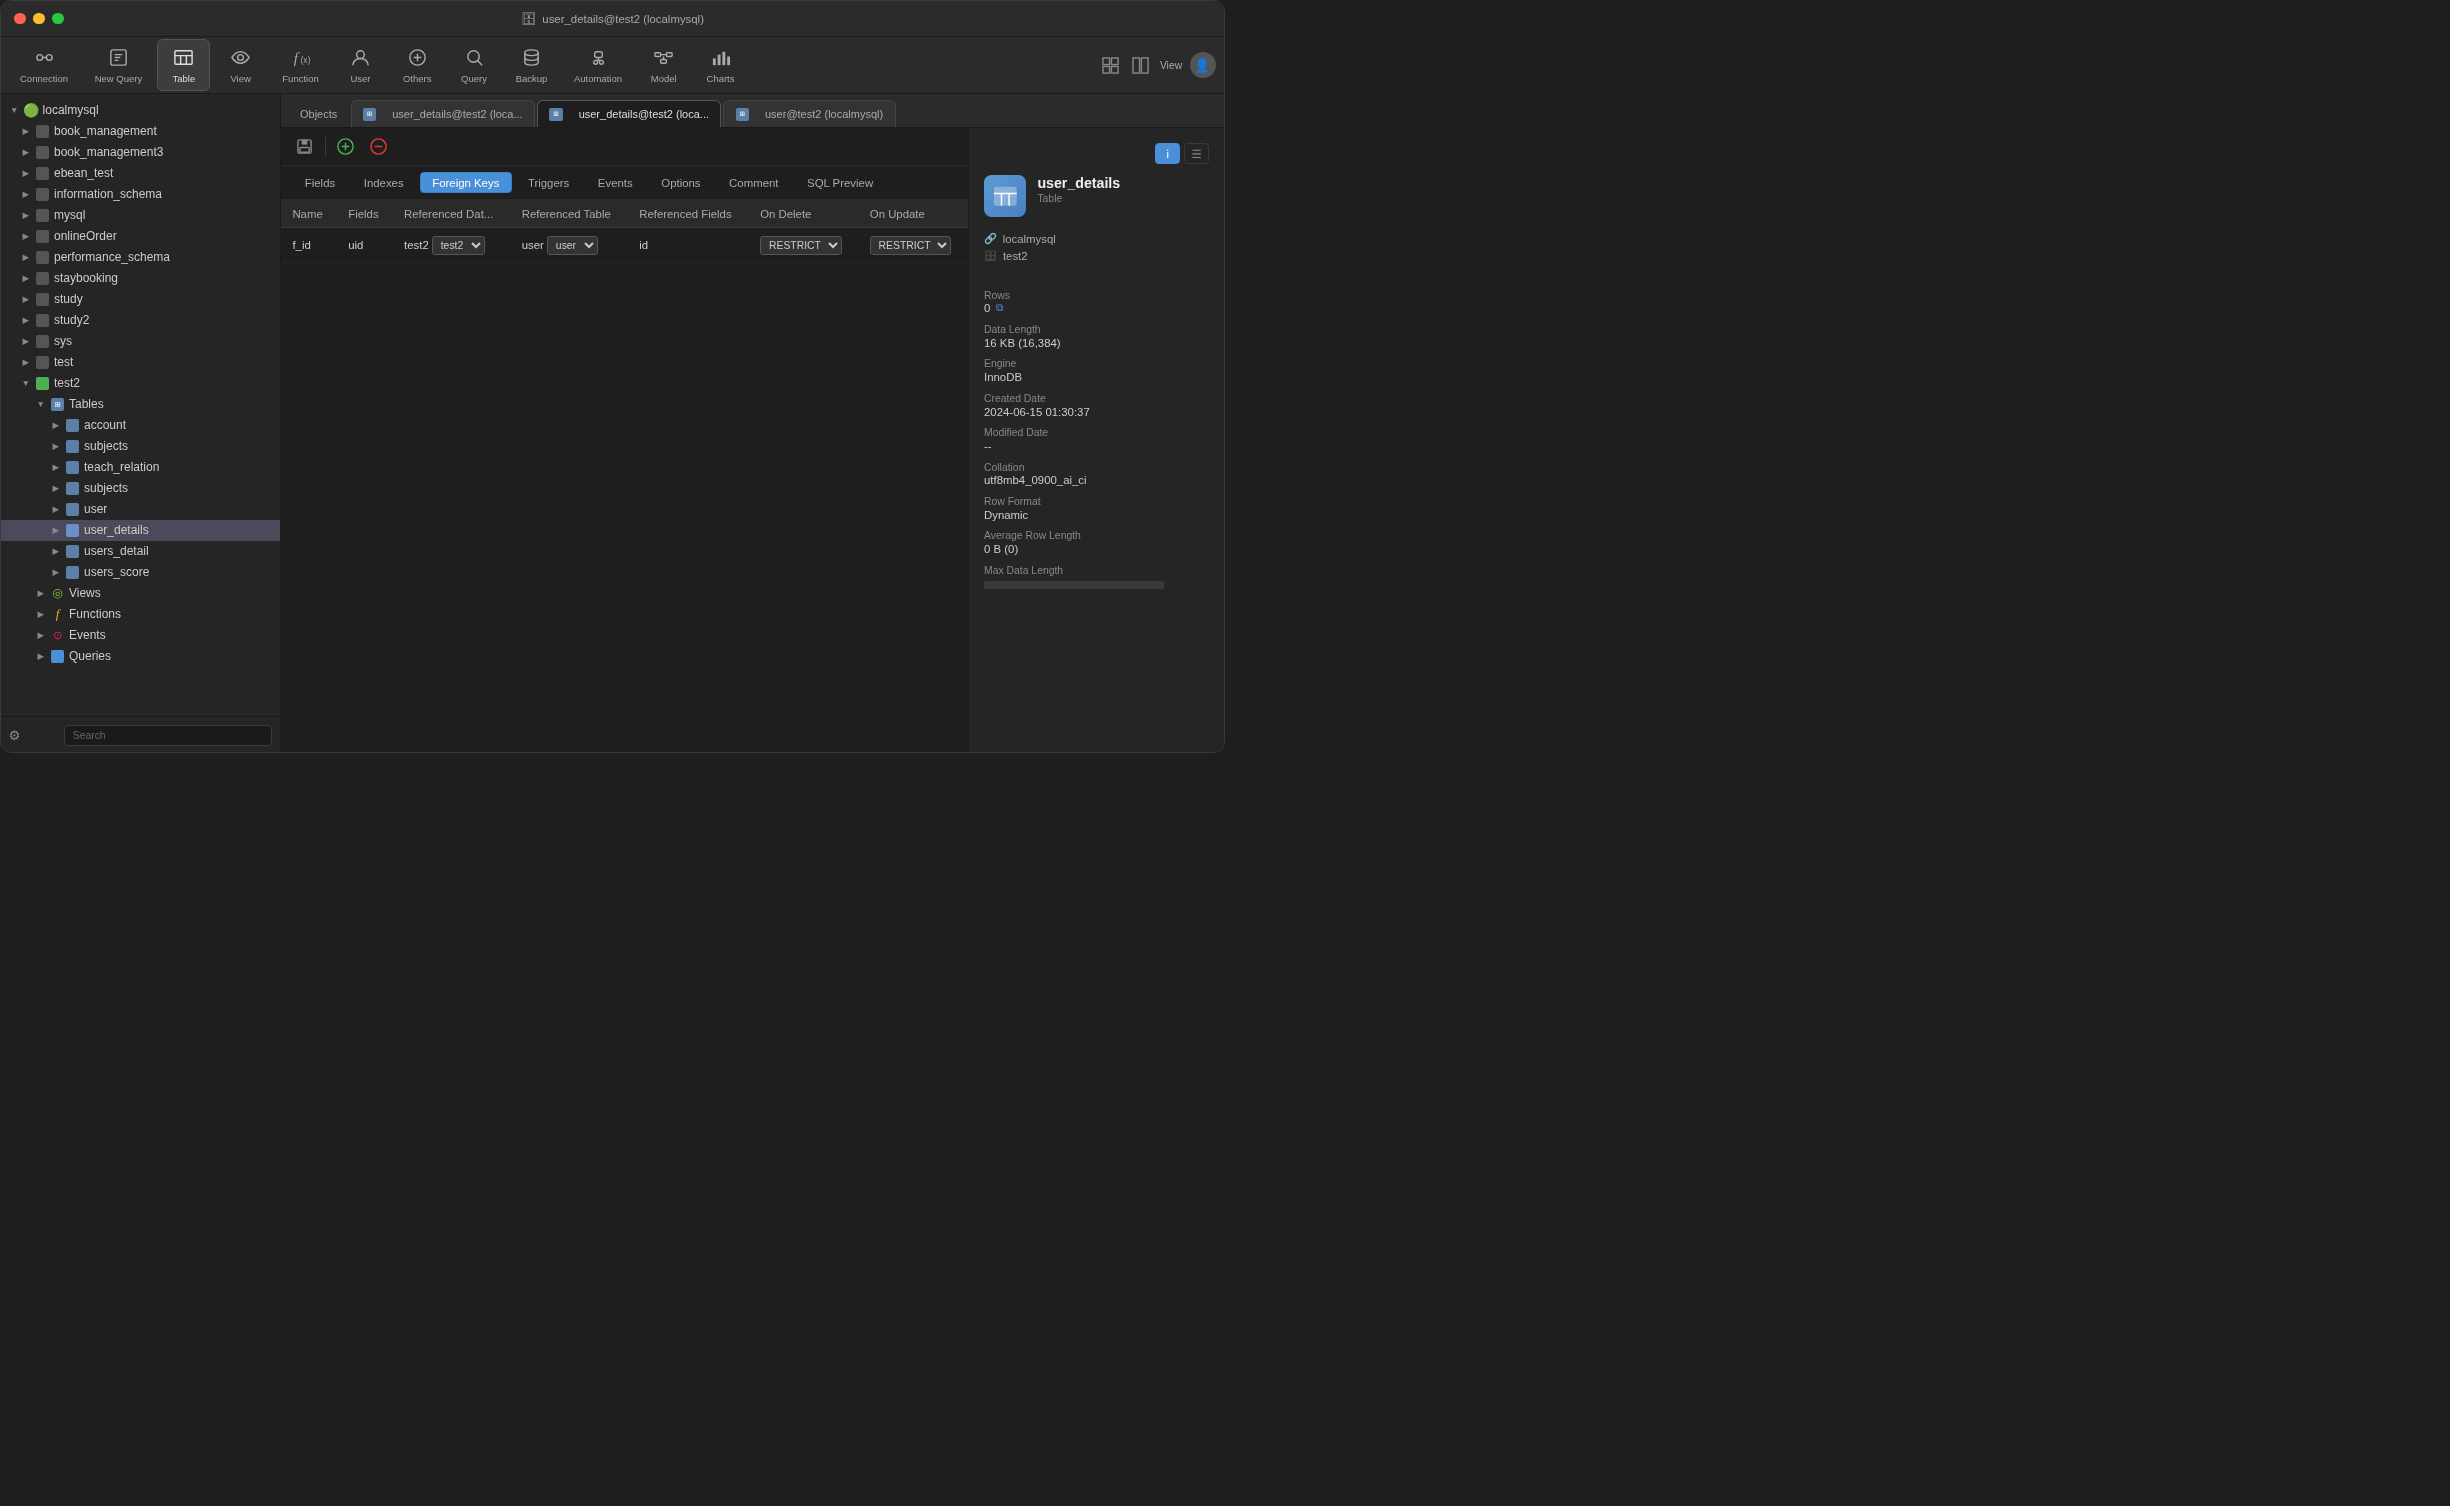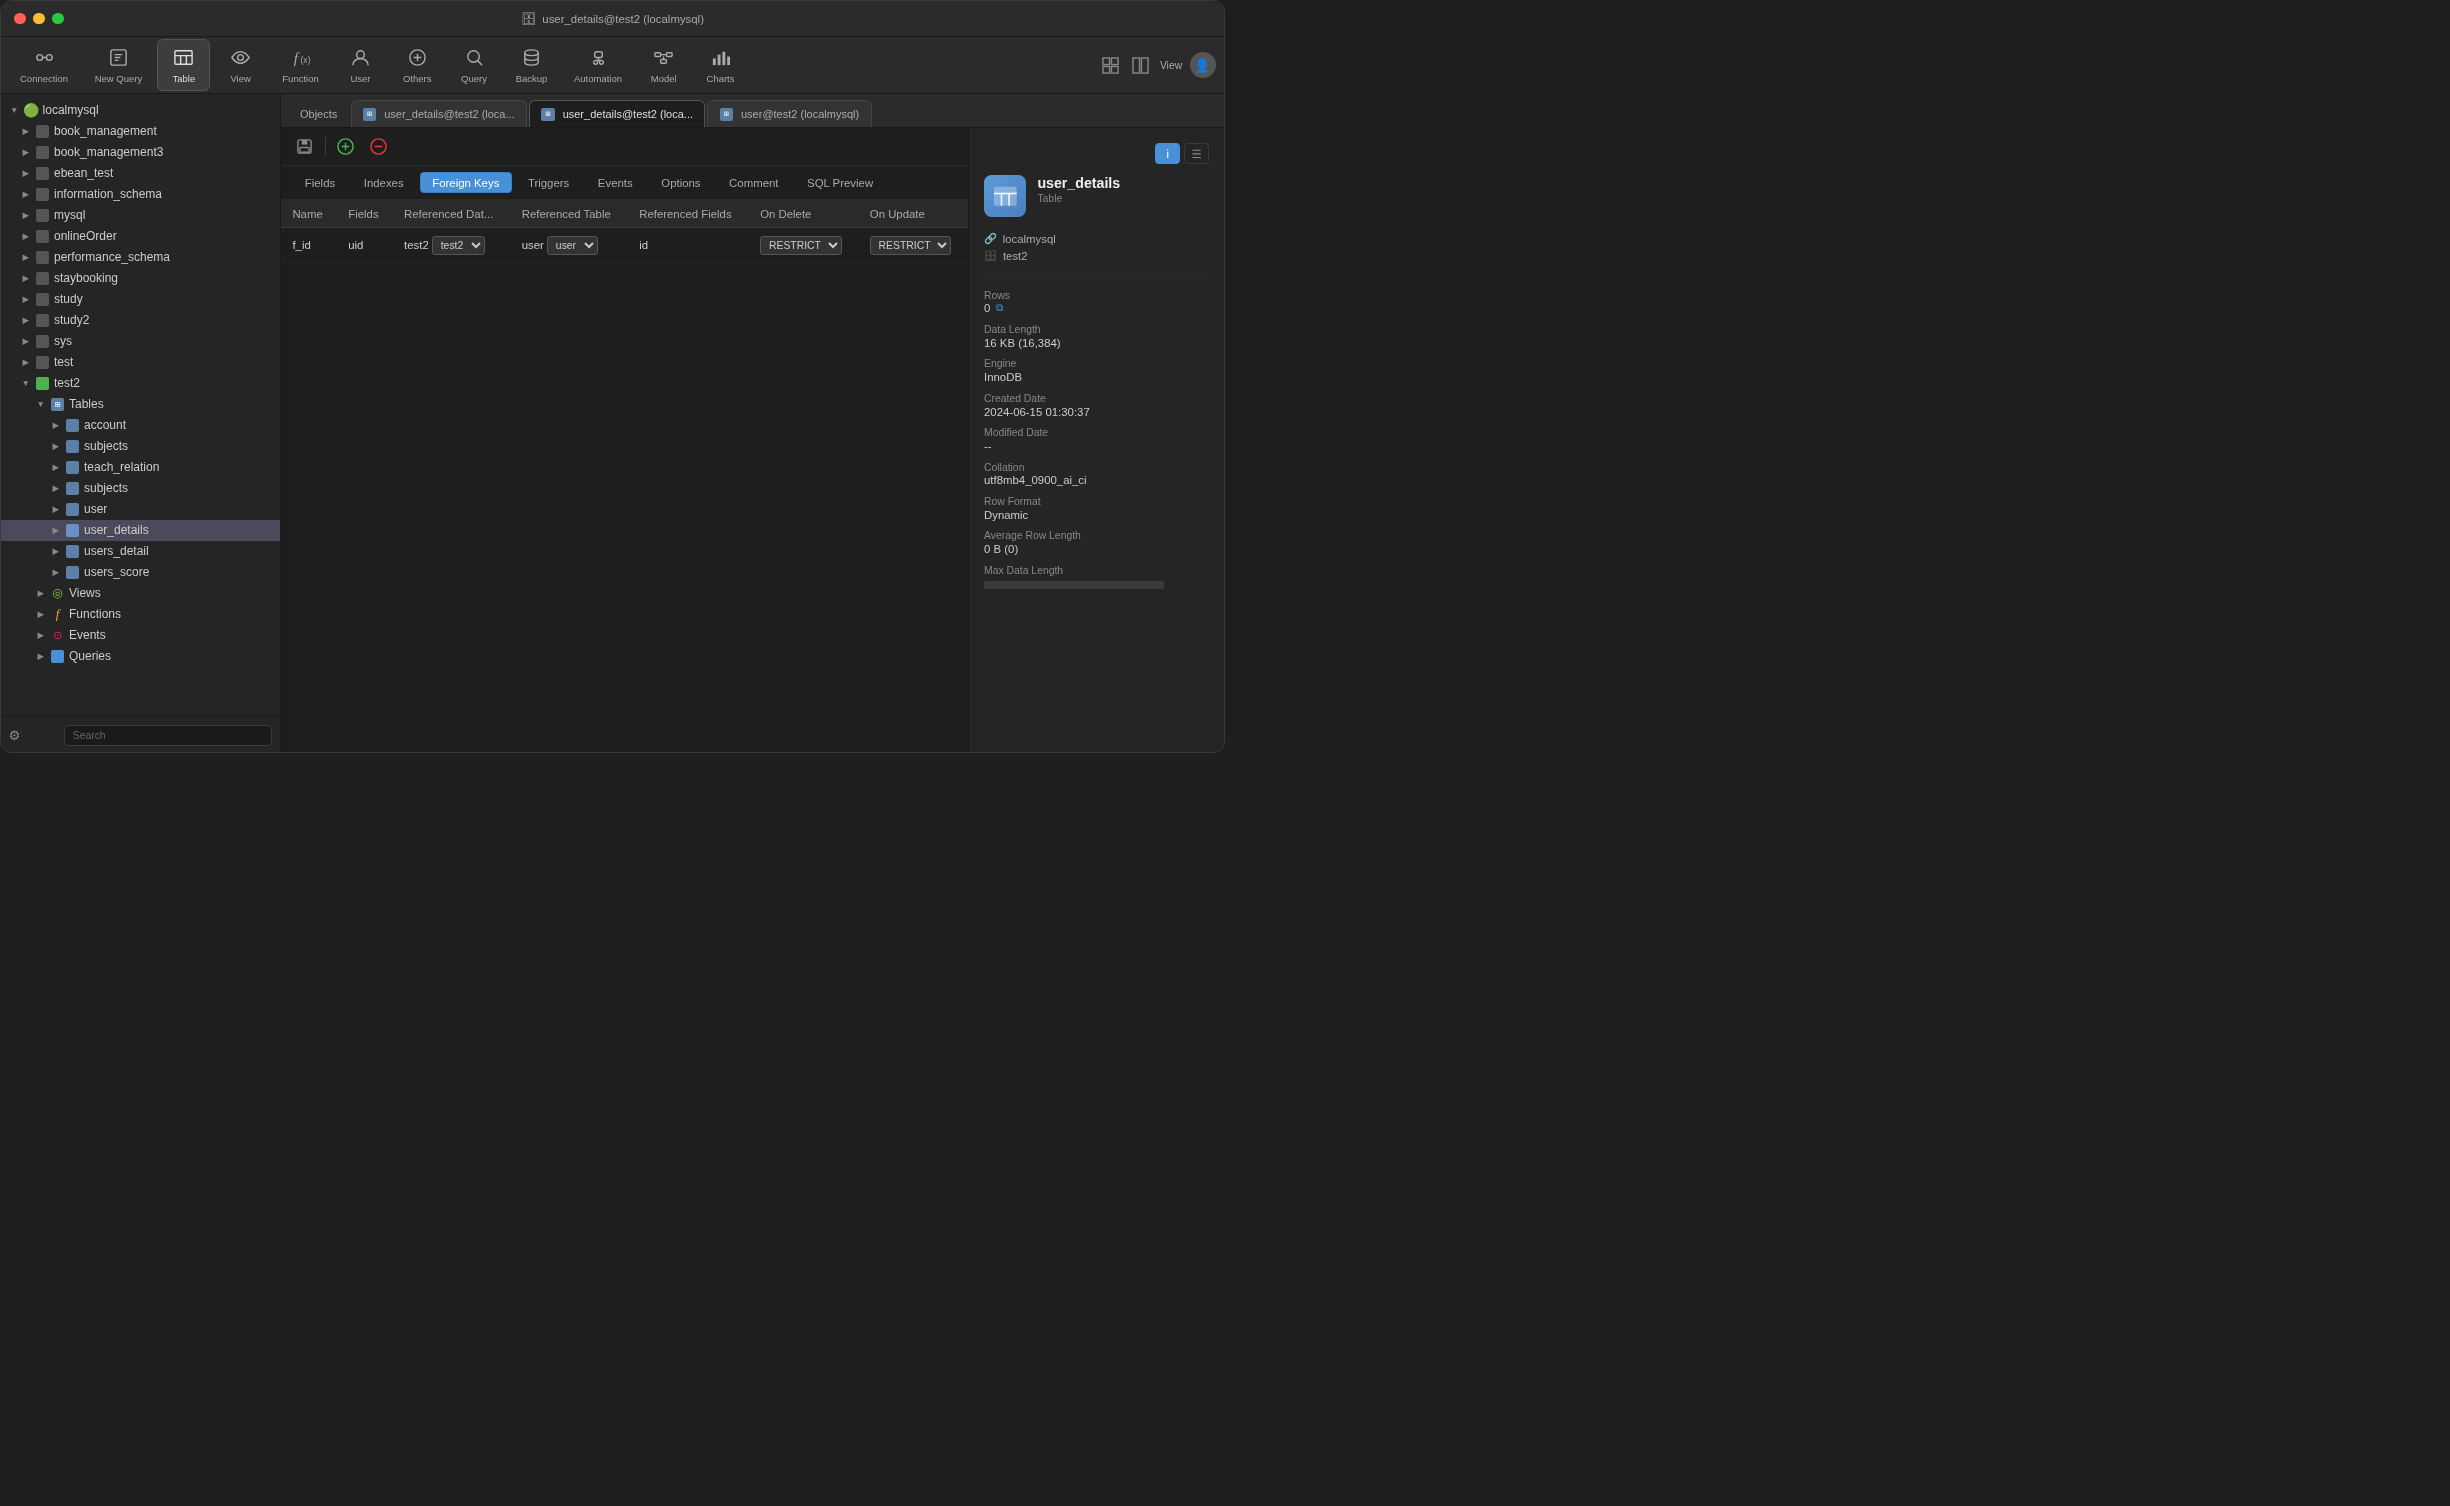--- a/index.html
+++ b/index.html
@@ -237,21 +237,21 @@
     .tab-item {
       display: flex;
       align-items: center;
       padding: 0 11.4px;
       height: 26.6px;
       background: #333;
       border-radius: 5.7px 5.7px 0 0;
       font-size: 11px;
       color: #aaa;
       cursor: pointer;
-      gap: 8px;
+      gap: 16px;
       border: 0.9px solid #444;
       border-bottom: none;
     }
     .tab-item.active {
       background: #1e1e1e;
       color: #ddd;
       border-color: #555;
     }
     .tab-icon {
       width: 13.3px;

